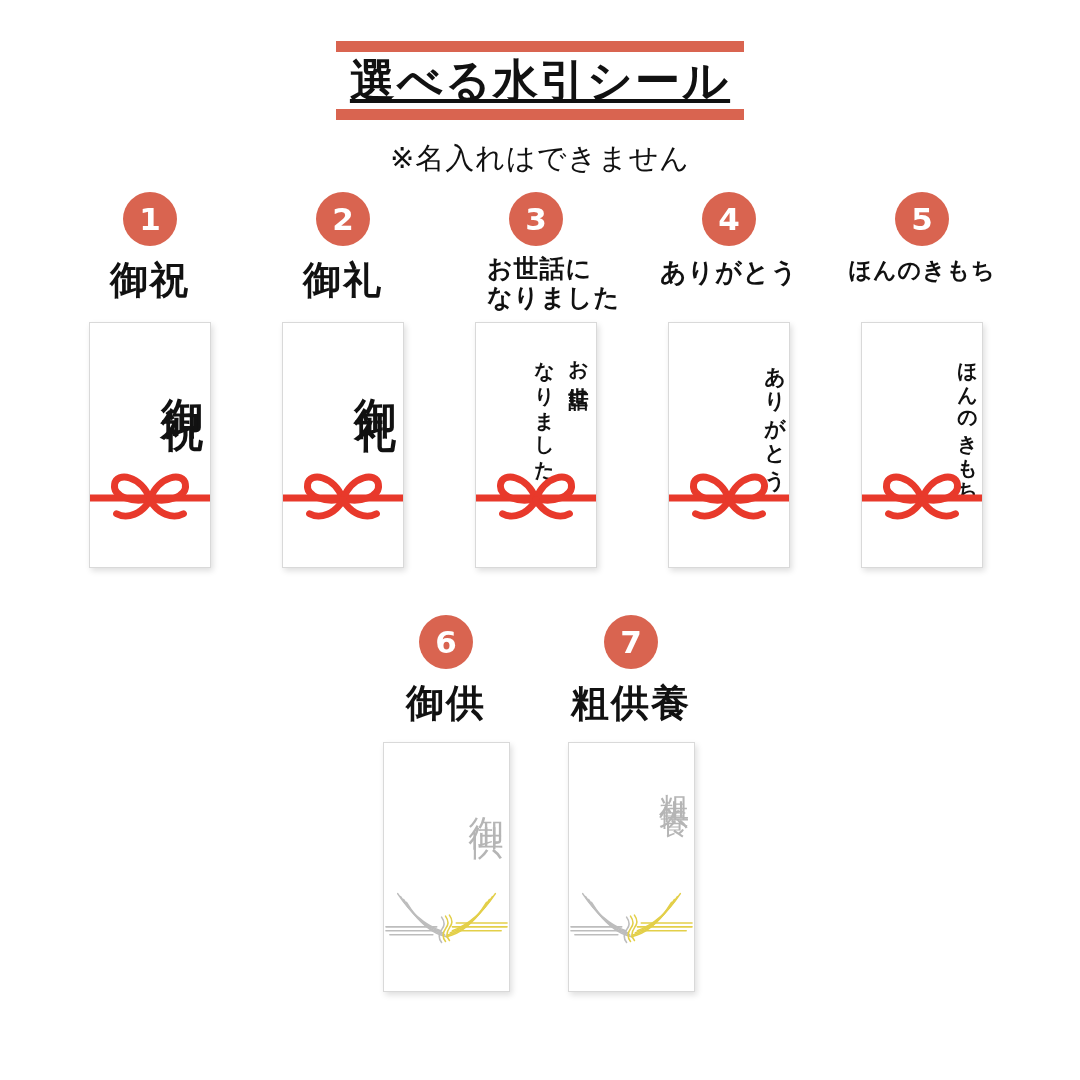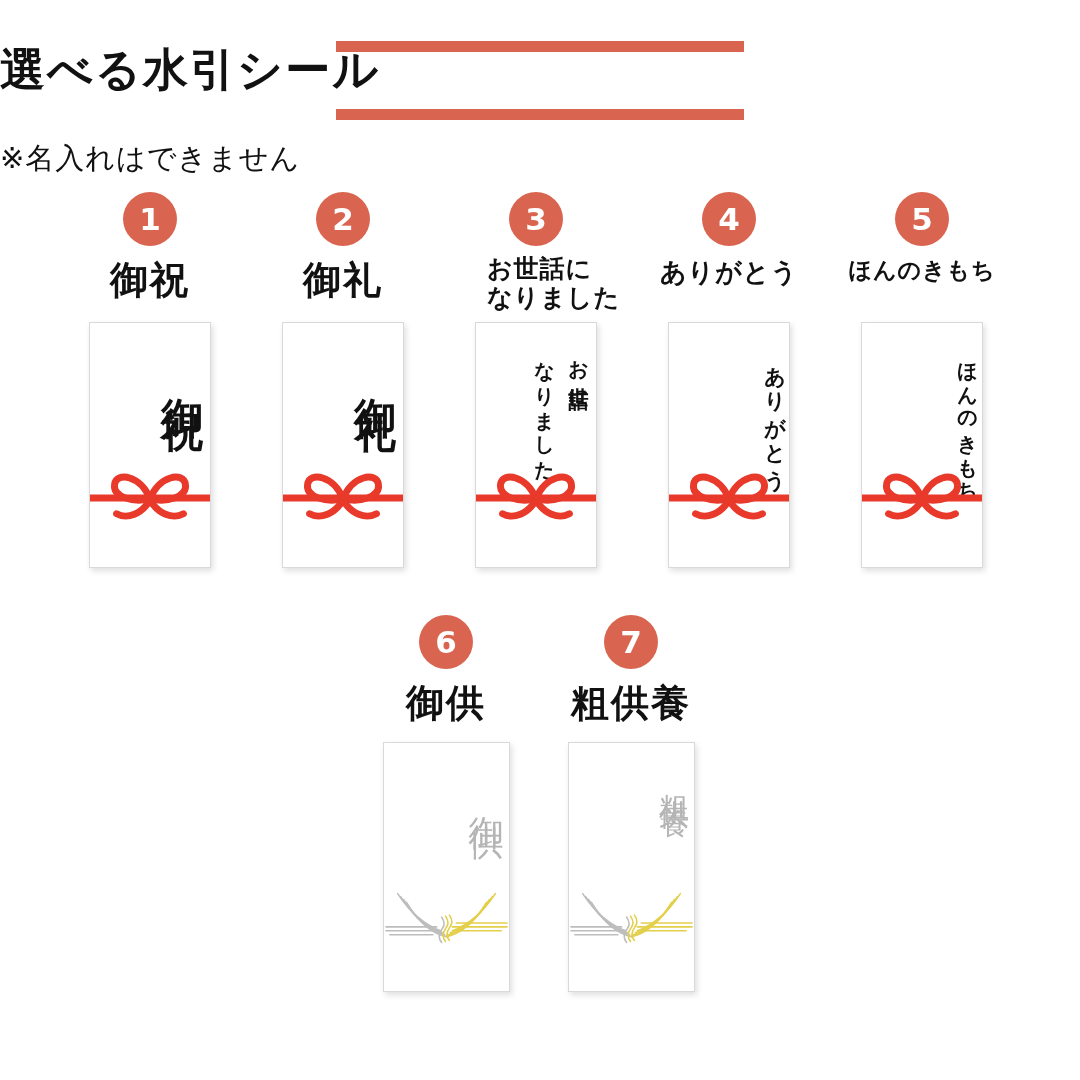--- a/index.html
+++ b/index.html
@@ -6,25 +6,25 @@
   body { background:#fff; }
   .page {
     position:relative; width:1080px; height:1080px; background:#ffffff;
     font-family:"DejaVu Sans", sans-serif; color:#111; overflow:hidden;
   }
   
   .bar { position:absolute; left:336px; width:408px; height:11px; background:#d96450; }
   .bar.top { top:41px; }
   .bar.bottom { top:109px; }
   .title {
-    position:absolute; top:45px; left:0; right:0; text-align:left;
-    font-size:45px; font-weight:bold; letter-spacing:2px; line-height:1.1;
+    position:absolute; top:56px; left:0; right:0; text-align:center;
+    font-size:45px; font-weight:bold; letter-spacing:2px; line-height:1.1;text-decoration:underline;
   }
   .subtitle {
-    position:absolute; top:139px; left:0; right:0; text-align:left;
+    position:absolute; top:139px; left:0; right:0; text-align:center;
     font-size:29px; font-weight:500; letter-spacing:1px;
   }
   
   .col { position:absolute; width:180px; display:flex; flex-direction:column; align-items:center; }
   .badge {
     width:54px; height:54px; border-radius:50%; background:#d96450;
     color:#fff; font-size:31px; font-weight:bold;
     display:flex; align-items:center; justify-content:center; line-height:1;
   }
   .lbl { margin-top:9px; font-weight:bold; color:#111; text-align:left; white-space:pre-line; }

